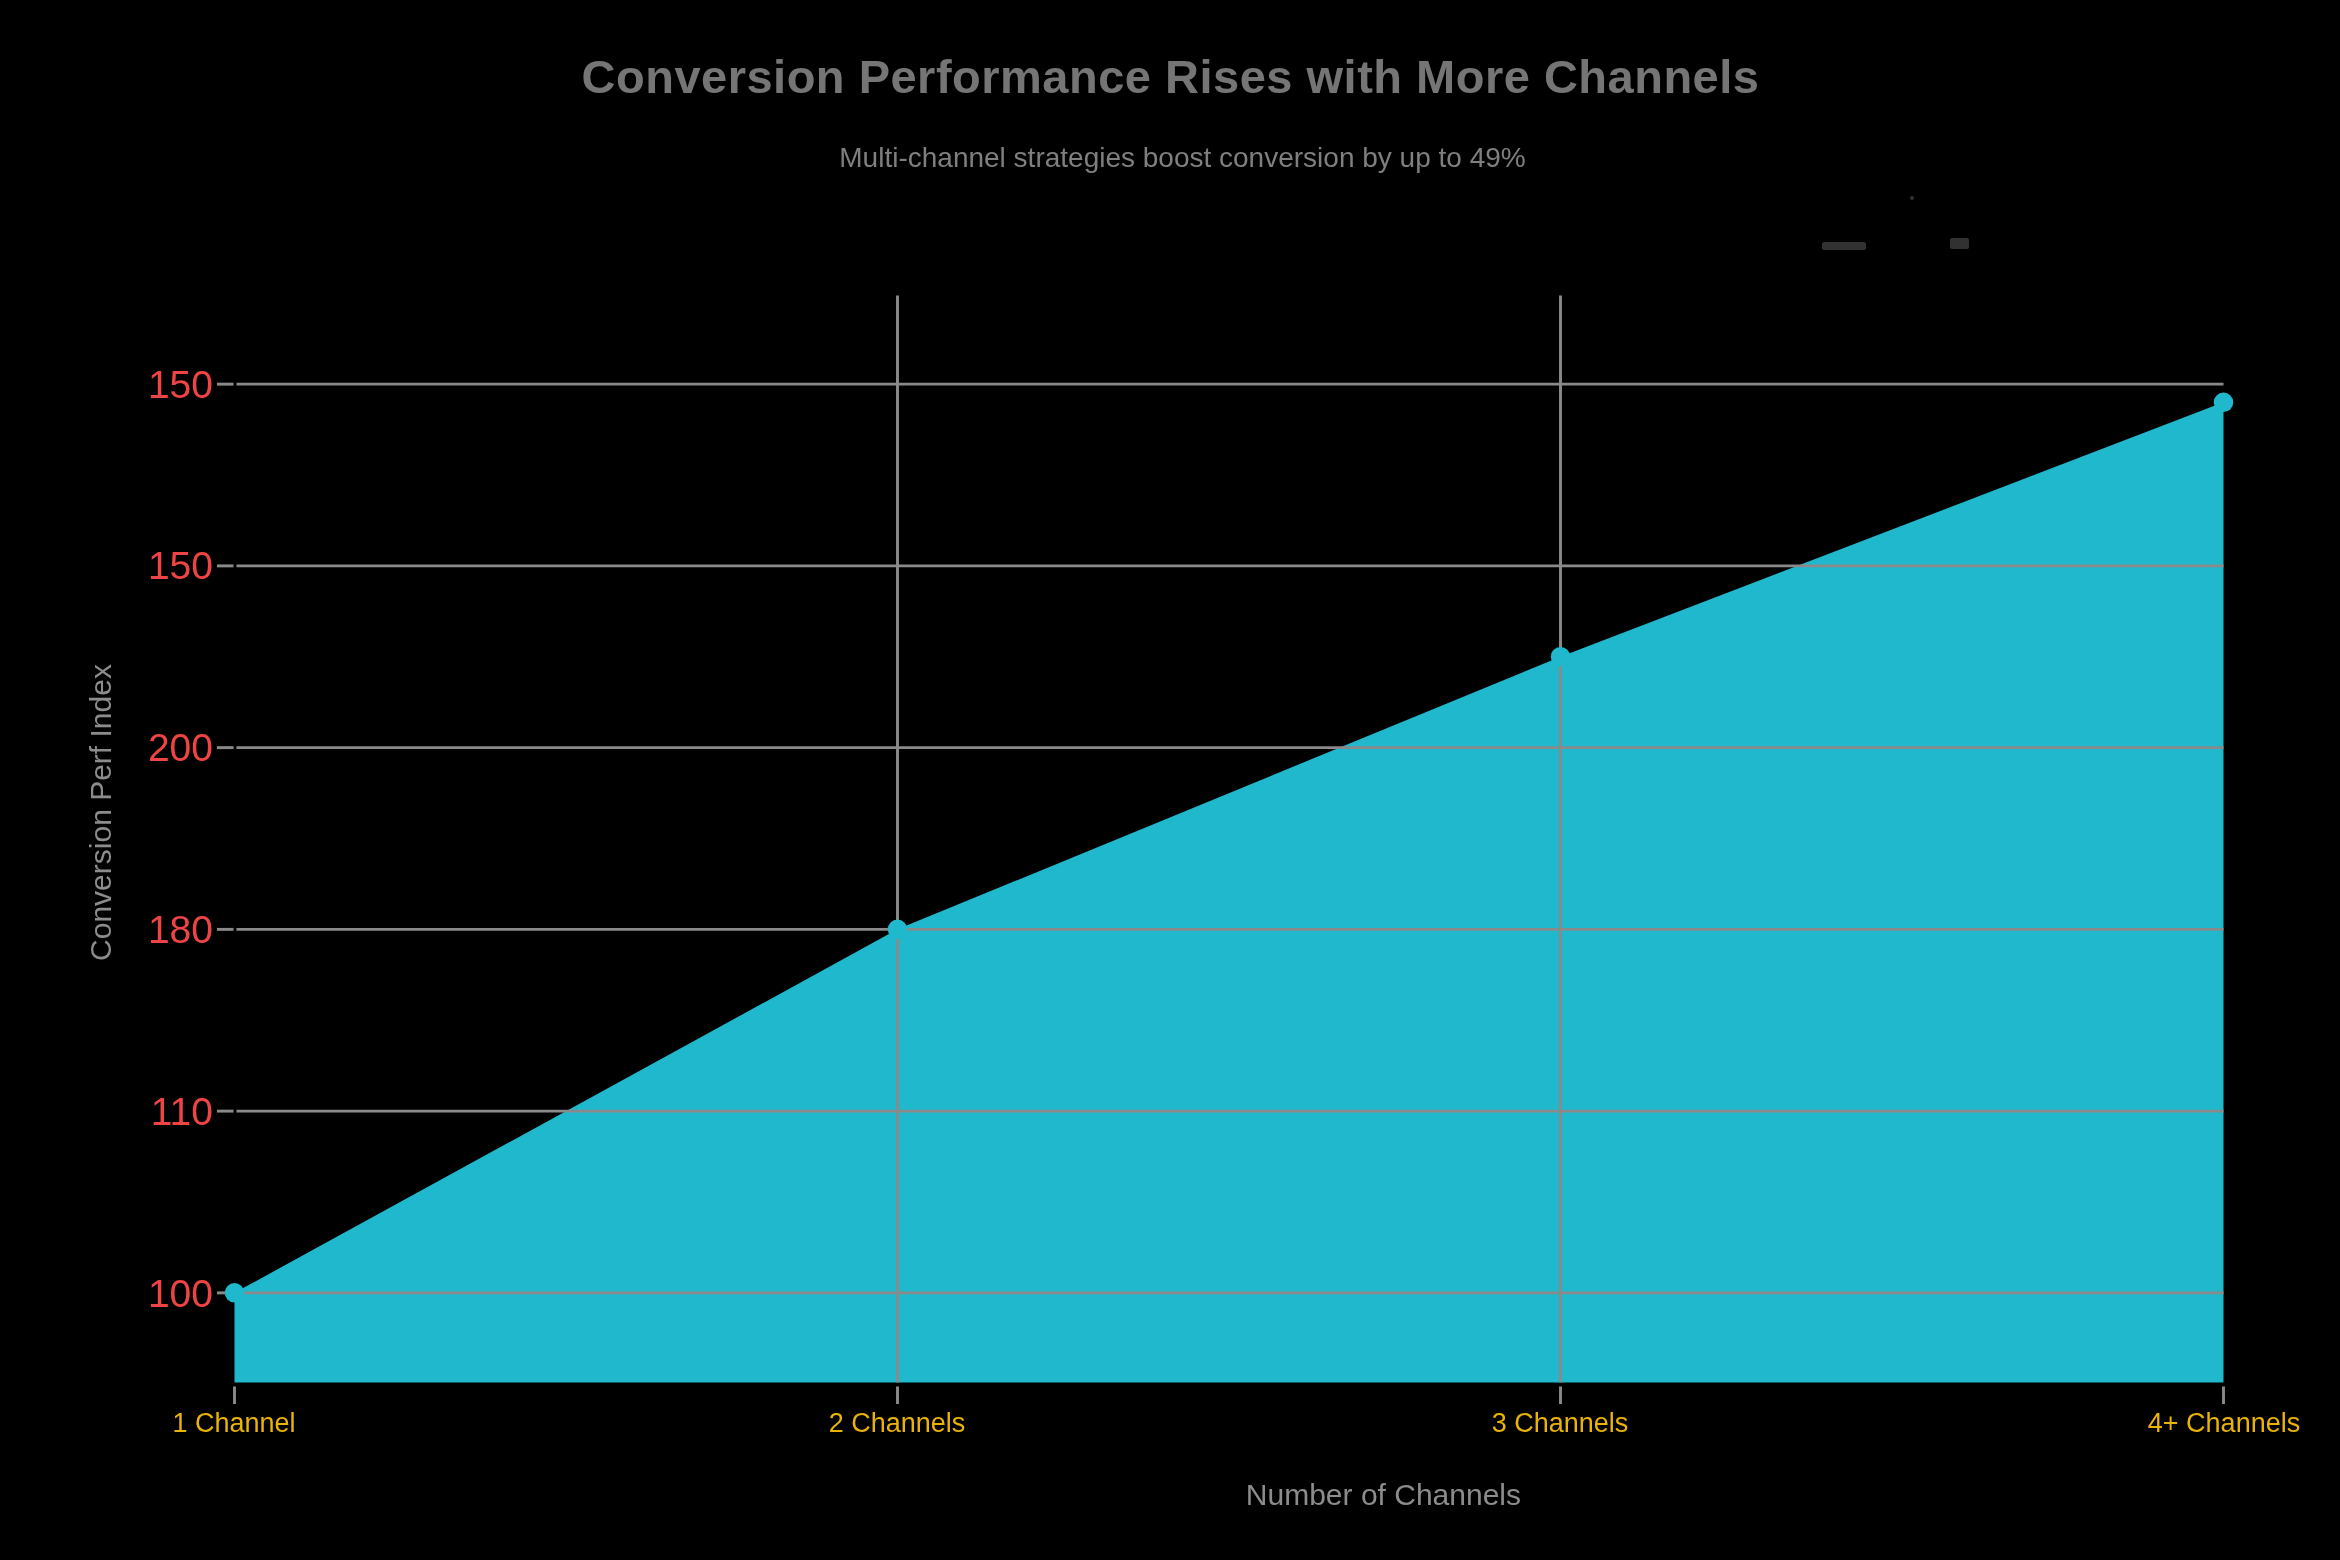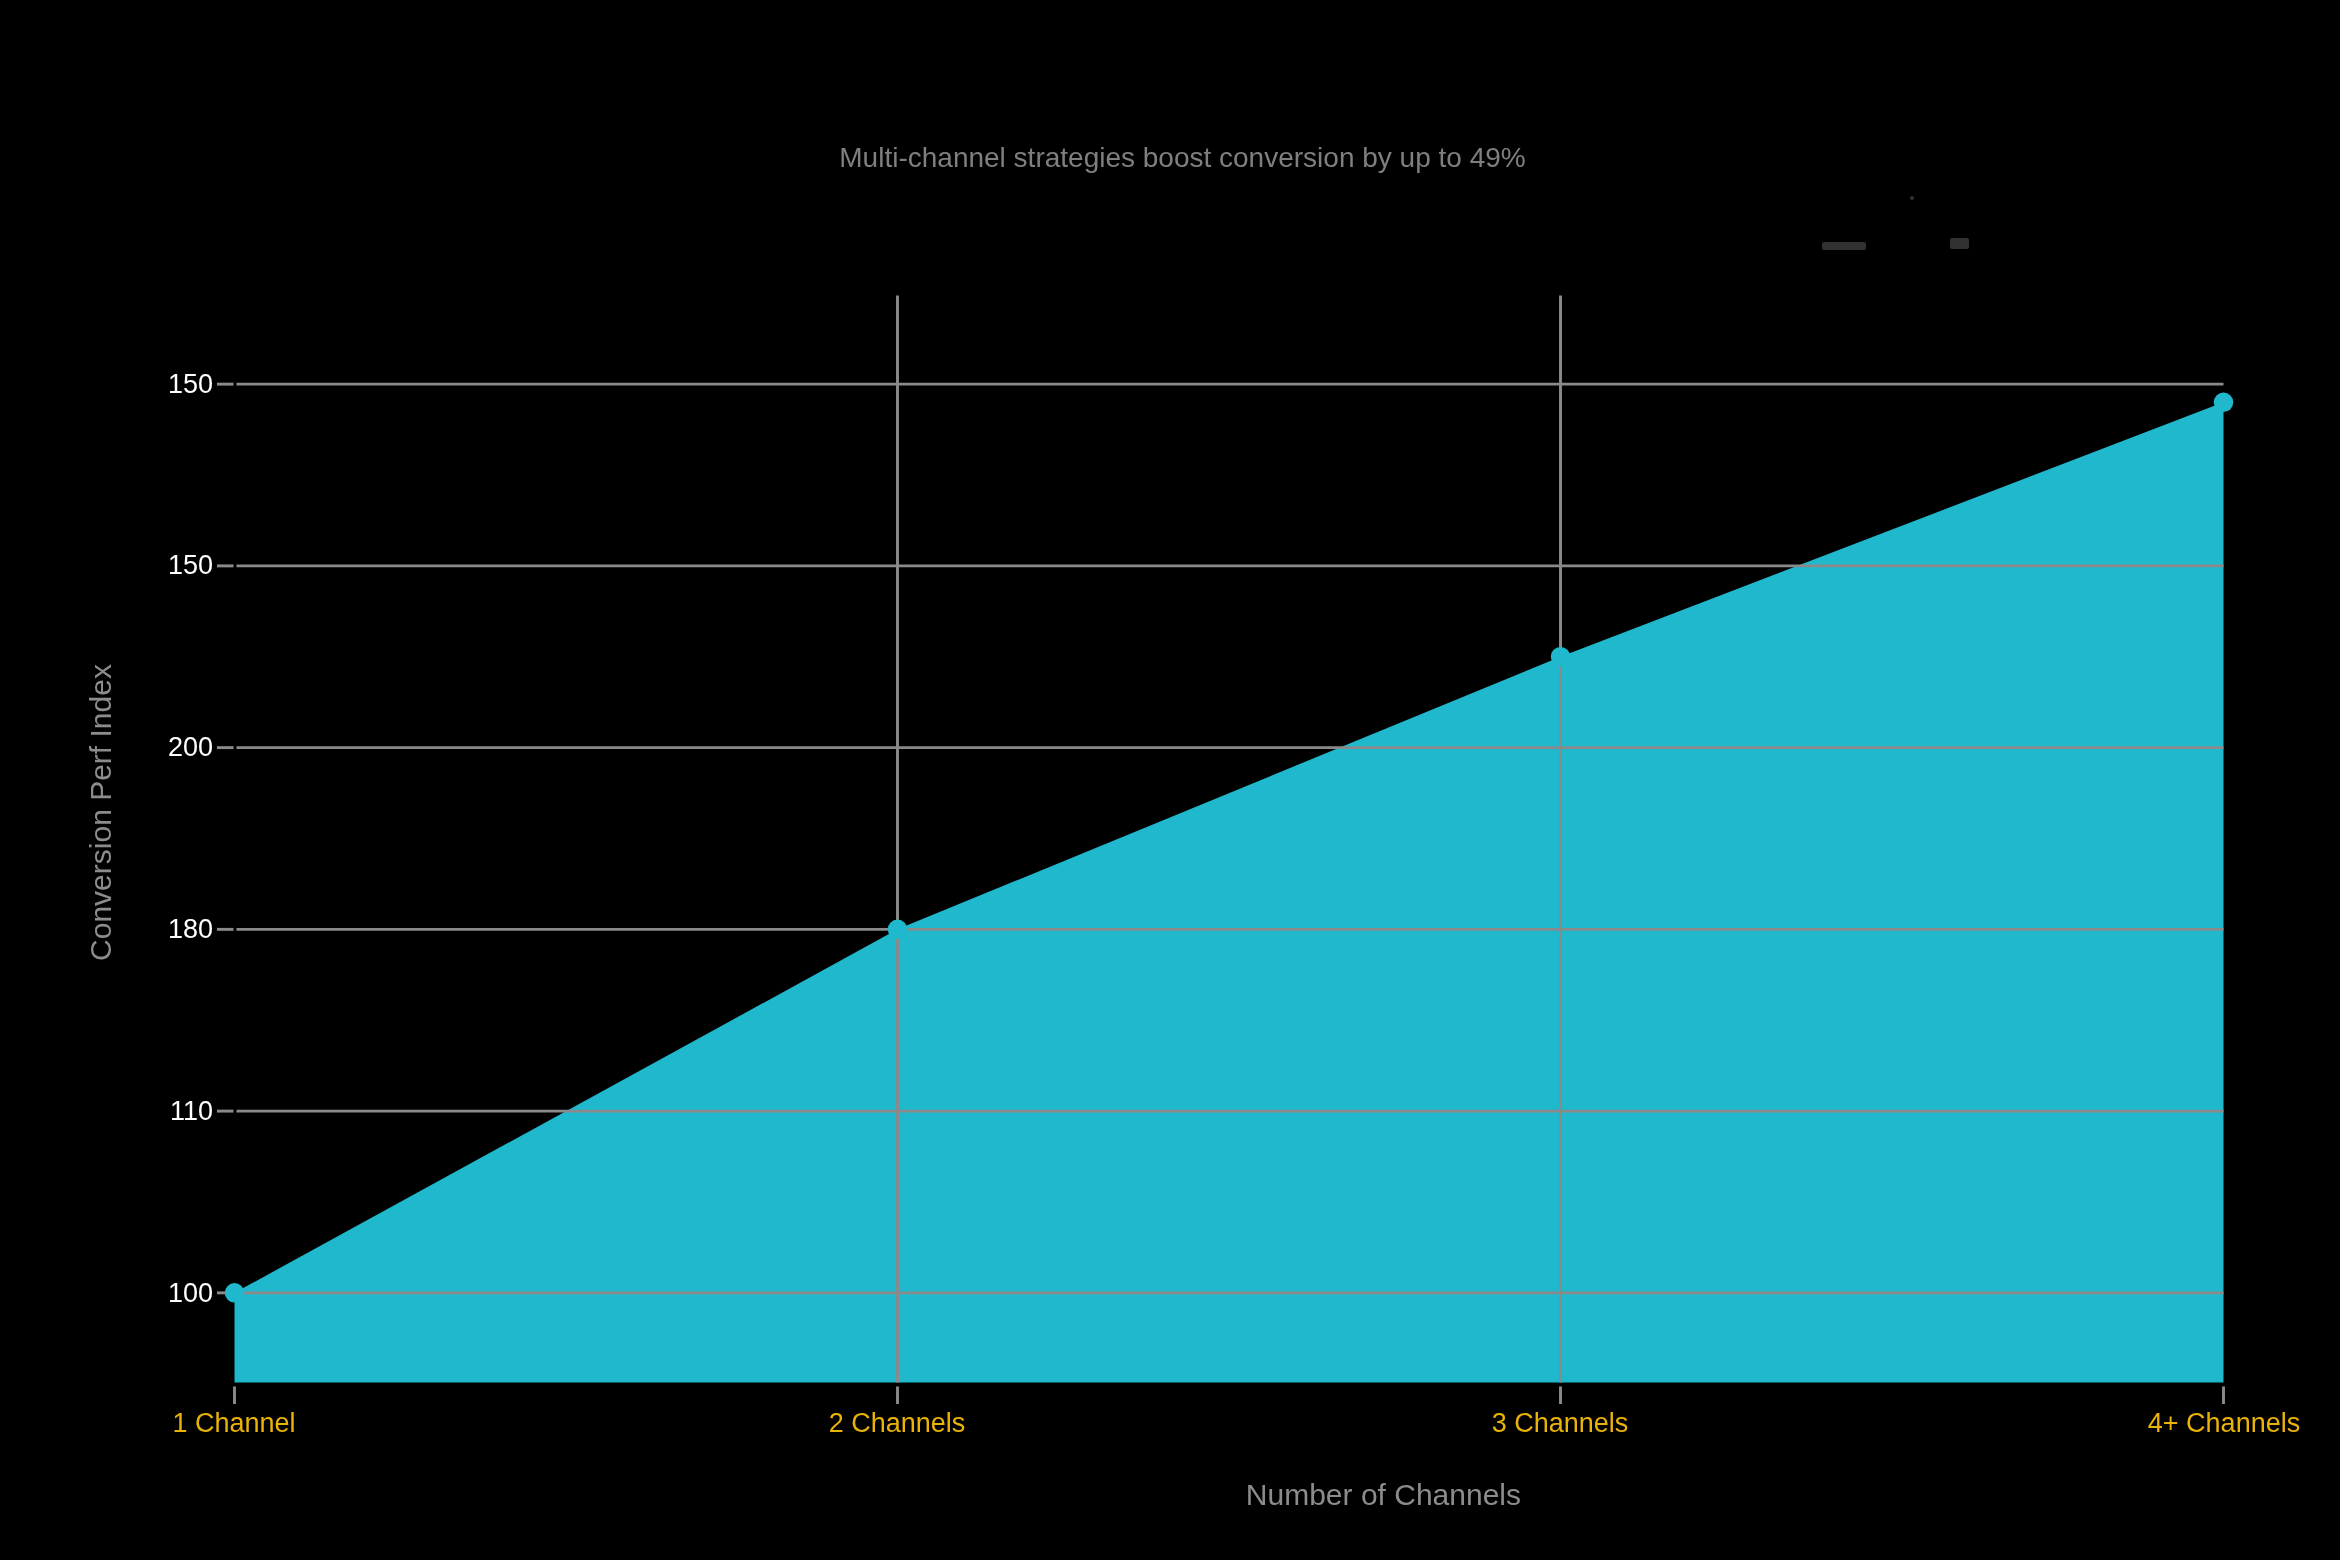--- a/index.html
+++ b/index.html
@@ -60,22 +60,22 @@
     font-size: 30px;
     color: #8c8c8c;
   }
   .y-tick-label {
     position: absolute;
     left: 59px;
     width: 154px;
     height: 35px;
     line-height: 35px;
     text-align: right;
-    font-size: 27px;
-    color: #ffffff;
+    font-size: 39px;
+    color: #ef4444;
   }
   .x-tick-label {
     position: absolute;
     width: 390px;
     top: 1406px;
     height: 35px;
     line-height: 35px;
     text-align: center;
     font-size: 27px;
     color: #eab308;
@@ -90,20 +90,21 @@
     background: #5a5a5a;
     opacity: 0.55;
     border-radius: 2px;
   }
 </style>
 </head>
 <body>
 
 <div id="stage">
 
+  <div class="chart-title">Conversion Performance Rises with More Channels</div>
   <div class="chart-subtitle">Multi-channel strategies boost conversion by up to 49%</div>
 
   <div class="y-axis-title">Conversion Perf Index</div>
   <div class="x-axis-title">Number of Channels</div>
 
   <div class="y-tick-label" style="top:367px">150</div>
   <div class="y-tick-label" style="top:548px">150</div>
   <div class="y-tick-label" style="top:730px">200</div>
   <div class="y-tick-label" style="top:912px">180</div>
   <div class="y-tick-label" style="top:1094px">110</div>

